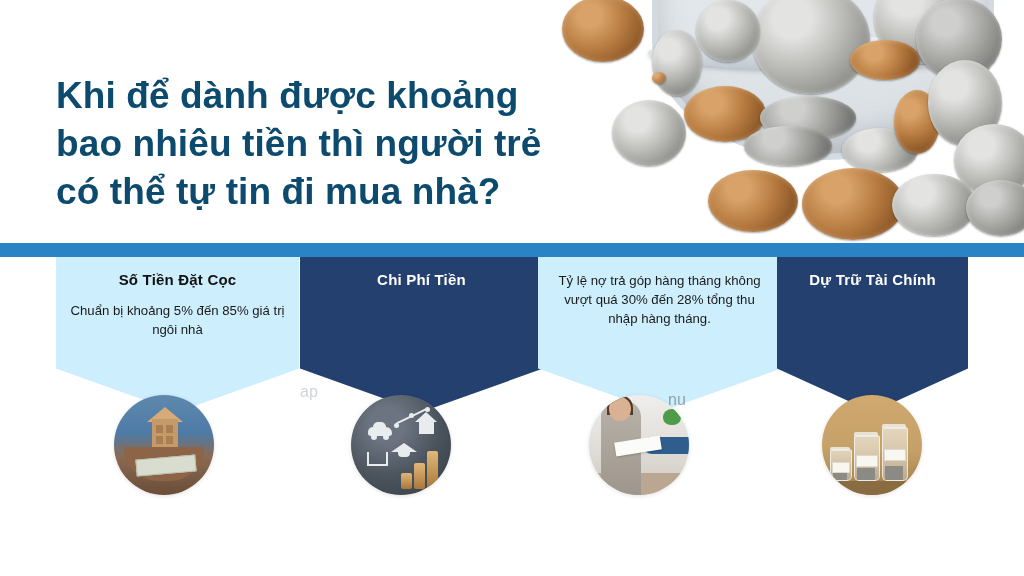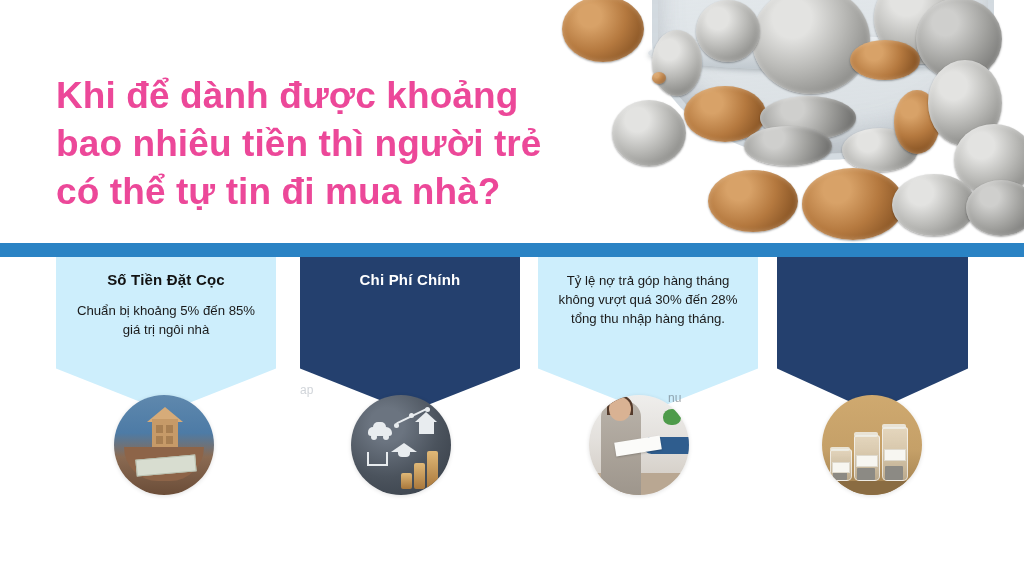--- a/index.html
+++ b/index.html
@@ -37,33 +37,33 @@
   .c.s{background:radial-gradient(circle at 34% 30%, #e3e3e1 0 18%, #b9b9b6 48%, #8d8d8a 78%, #6f6f6d 100%);
        box-shadow:0 1px 2px rgba(0,0,0,.35), inset 0 0 5px rgba(255,255,255,.45);}
   .c.p{background:radial-gradient(circle at 34% 30%, #d8a268 0 16%, #b5793f 50%, #8a5626 80%, #6d4220 100%);
        box-shadow:0 1px 2px rgba(0,0,0,.35), inset 0 0 5px rgba(255,235,210,.4);}
   .c.d{background:radial-gradient(circle at 34% 30%, #cfcfcd 0 16%, #a0a09d 52%, #787876 82%, #5d5d5b 100%);
        box-shadow:0 1px 2px rgba(0,0,0,.35), inset 0 0 4px rgba(255,255,255,.4);}
 
   
   .heading{
     position:absolute;left:56px;top:72px;width:560px;
-    color:#ec4899;
+    color:#0c4a6e;
     font-size:37px;line-height:48px;font-weight:700;
     letter-spacing:.1px;
     white-space:pre-line;
   }
 
   
   .divider{position:absolute;left:0;top:243px;width:1024px;height:14px;background:#2a83c4;}
 
   
   .cards{position:absolute;left:0;top:257px;width:1024px;height:300px;}
   .card{
-    position:absolute;top:0;width:220px;height:155px;
+    position:absolute;top:0;width:243px;height:155px;
     clip-path:polygon(0 0,100% 0,100% 72%,50% 100%,0 72%);
     -webkit-clip-path:polygon(0 0,100% 0,100% 72%,50% 100%,0 72%);
     text-align:center;
     box-sizing:border-box;
     padding:14px 14px 0 14px;
   }
   .card.light{background:#cdeefc;}
   .card.dark{background:#24406e;}
   .card .ttl{
     font-size:15px;font-weight:700;letter-spacing:.2px;margin:0 0 13px 0;
@@ -126,21 +126,21 @@
 
   
   .ph4{position:absolute;inset:0;background:linear-gradient(180deg,#cfa96f 0%,#c5a068 55%,#9d7c4b 100%);}
   .ph4 .jar{position:absolute;bottom:14px;background:linear-gradient(180deg,rgba(245,245,240,.62),rgba(205,205,198,.5));border:1px solid rgba(250,250,248,.7);border-radius:3px 3px 5px 5px;}
   .ph4 .lbl{position:absolute;background:#f7f6f1;border:1px solid #ded9cd;}
   .ph4 .lid{position:absolute;background:rgba(238,238,232,.85);border-radius:2px;}
   .ph4 .coins{position:absolute;bottom:0;background:#8c8a84;border-radius:1px;}
   .ph4 .shelf{position:absolute;left:0;bottom:0;width:100%;height:14px;background:#8a6c42;}
 
   .watermark{
-    position:absolute;font-size:12px;color:rgba(150,160,170,.45);
+    position:absolute;font-size:16px;color:rgba(150,160,170,.45);
     font-family:"Liberation Sans",sans-serif;pointer-events:none;
   }
 </style>
 </head>
 <body>
 
 <div class="stage">
 
   <div class="coin-photo">
     <div class="jar"></div>
@@ -175,28 +175,29 @@
   <div class="divider"></div>
 
   <div class="cards">
 
     <div class="card light card-1">
       <div class="ttl">Số Tiền Đặt Cọc</div>
       <div class="desc">Chuẩn bị khoảng 5% đến 85% giá trị ngôi nhà</div>
     </div>
 
     <div class="card dark card-2">
-      <div class="ttl">Chi Phí Chính</div>
+      <div class="ttl">Chi Phí Tiền</div>
     </div>
 
     <div class="card light card-3">
       <div class="desc">Tỷ lệ nợ trả góp hàng tháng không vượt quá 30% đến 28% tổng thu nhập hàng tháng.</div>
     </div>
 
     <div class="card dark card-4">
+      <div class="ttl">Dự Trữ Tài Chính</div>
     </div>
 
     <span class="watermark" style="left:300px;top:126px;">ap</span>
     <span class="watermark" style="left:668px;top:134px;color:rgba(90,100,110,.55);">nu</span>
 
     <div class="photo photo-1">
       <div class="ph1">
         <div class="palm"></div>
         <div class="roof"></div>
         <div class="house"></div>

